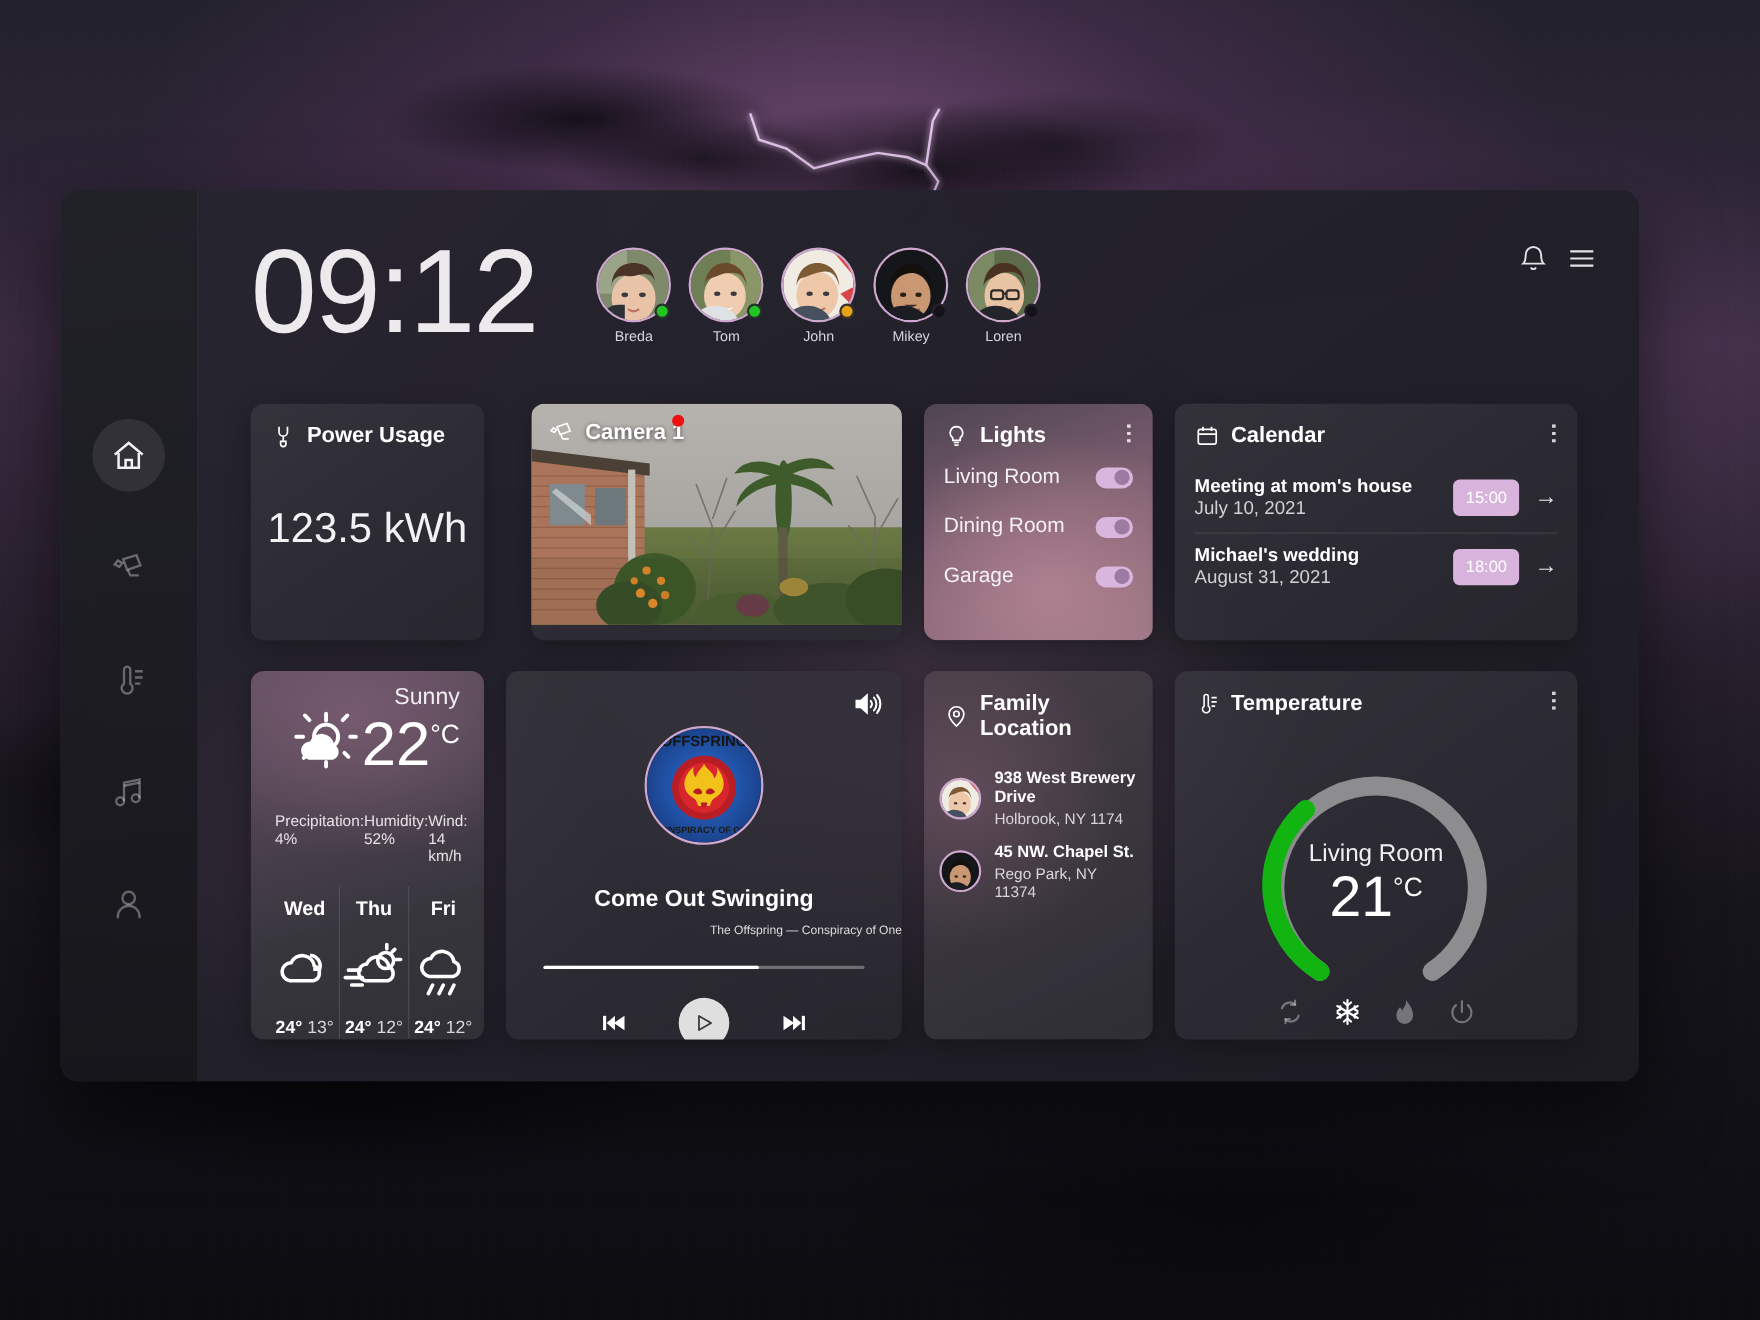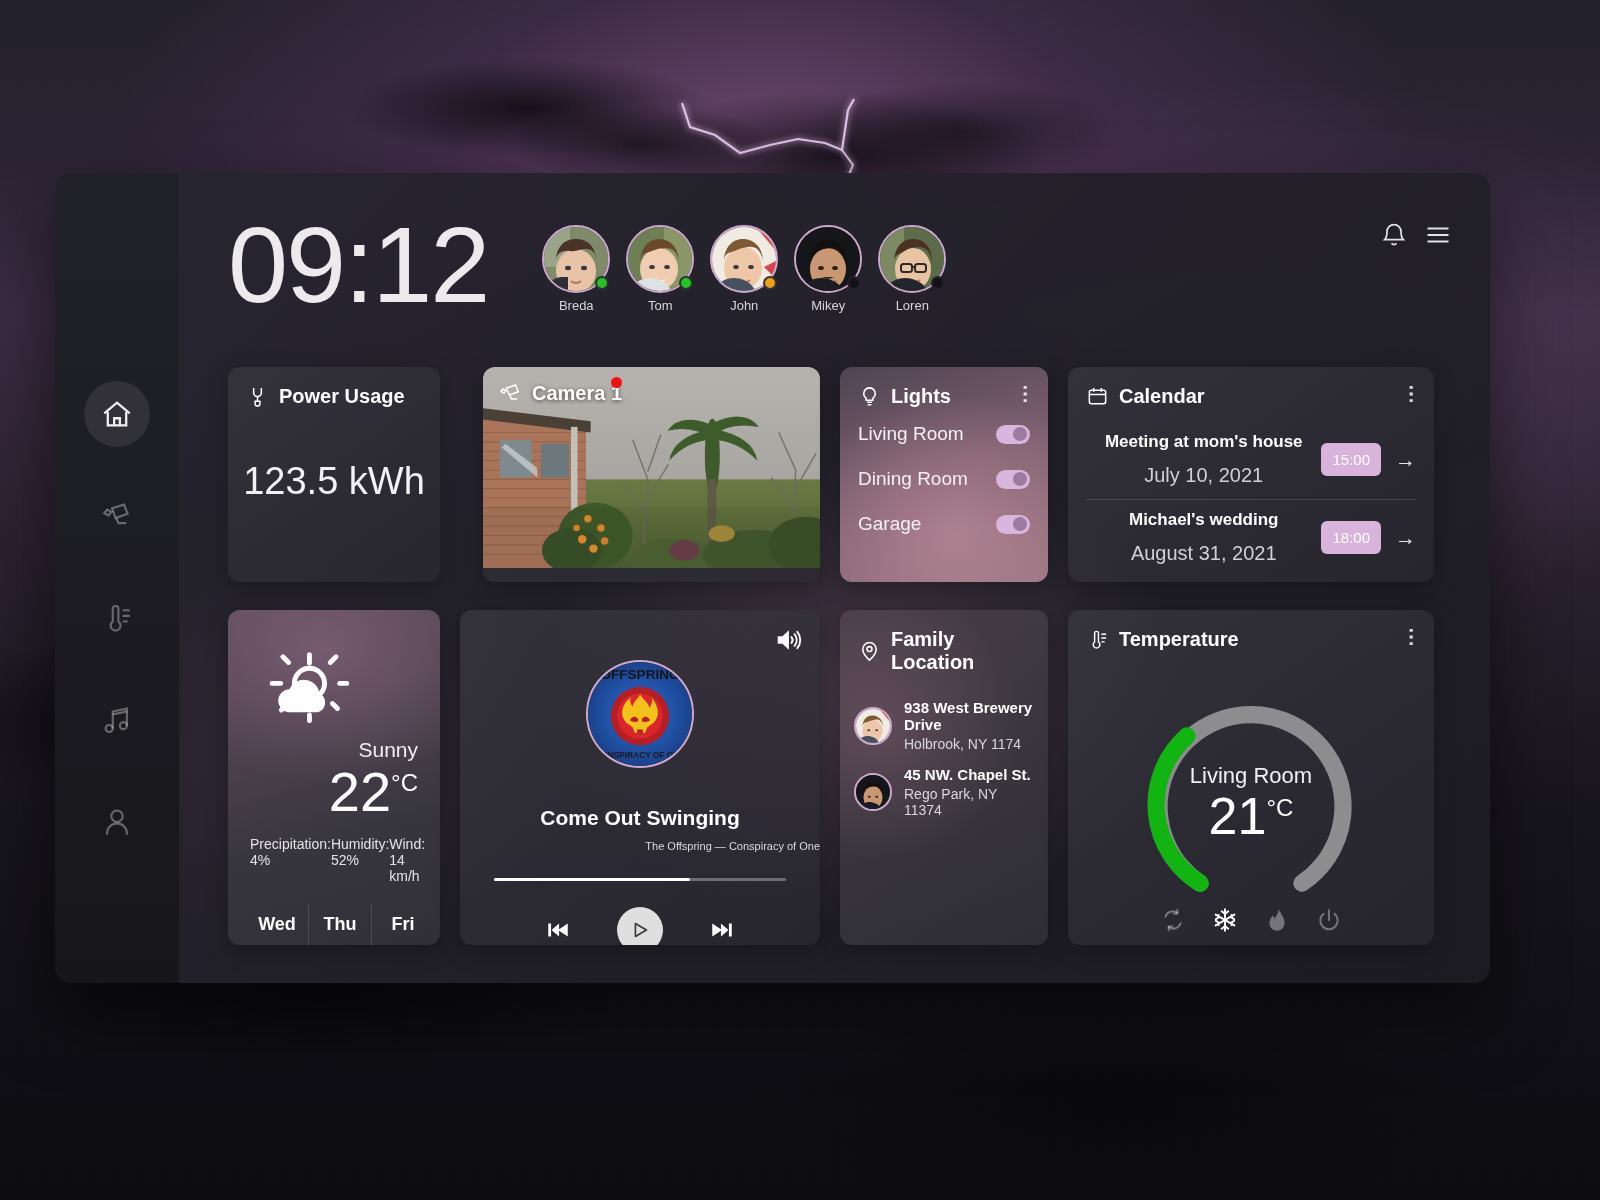--- a/index.html
+++ b/index.html
@@ -165,38 +165,38 @@
   }
   .toggle .knob {
     position: absolute; top: 2.5px; left: 3px;
     width: 14px; height: 14px; border-radius: 50%; background: #9e9aa1;
   }
   .toggle.on { background: #d9b6dd; }
   .toggle.on .knob { left: 17px; background: #9d7aa2; }
 
   
   .cal-list { padding: 14px 18px 0 18px; }
-  .cal-item { display: flex; align-items: center; padding: 10px 0 12px 0; text-align: center; }
+  .cal-item { display: flex; align-items: center; padding: 10px 0 12px 0; }
   .cal-item + .cal-item { border-top: 1px solid rgba(255,255,255,.13); }
   .cal-text { flex: 1; }
   .cal-name { font-size: 17px; font-weight: bold; color: #fff; }
-  .cal-date { font-size: 20px; color: #d2d0d5; margin-top: 12px; }
+  .cal-date { font-size: 17px; color: #d2d0d5; margin-top: 0; }
   .cal-time {
     background: #d8b4dc; color: #fff; font-size: 15px;
     border-radius: 6px; padding: 8px 11px; margin-right: 14px;
   }
   .cal-arrow { color: #e6e4e9; font-size: 21px; }
 
   
   .weather {
     background:
       radial-gradient(ellipse 260px 180px at 45% 12%, rgba(150,110,135,.52) 0%, rgba(150,110,135,0) 72%),
       linear-gradient(165deg, rgba(96,78,96,.92) 0%, rgba(76,66,78,.92) 42%, rgba(56,55,62,.94) 66%, rgba(50,49,56,.94) 100%);
   }
-  .w-top { display: flex; padding: 28px 22px 0 22px; align-items: flex-start; flex-direction: column; }
+  .w-top { display: flex; padding: 12px 22px 0 22px; align-items: flex-start; }
   .w-icon { width: 92px; height: 92px; color: #fff; margin-left: 12px; margin-top: 8px; }
   .w-right { margin-left: auto; text-align: right; }
   .w-cond { font-size: 21px; color: #f0eef1; }
   .w-temp { font-size: 56px; font-weight: 300; color: #fff; line-height: 1; margin-top: 2px; }
   .w-temp sup { font-size: 24px; vertical-align: super; font-weight: 400; }
   .w-stats {
     display: flex; justify-content: space-between;
     padding: 16px 22px 0 22px; font-size: 14px; color: #e6e3e8;
   }
   .forecast { display: flex; margin-top: 20px; padding: 0 18px; }

